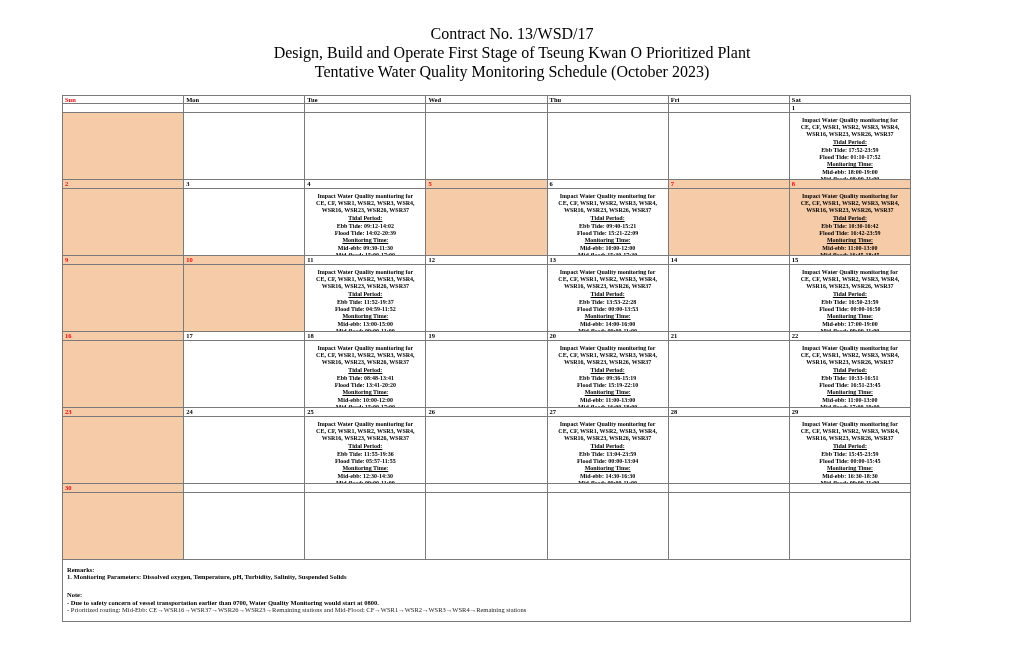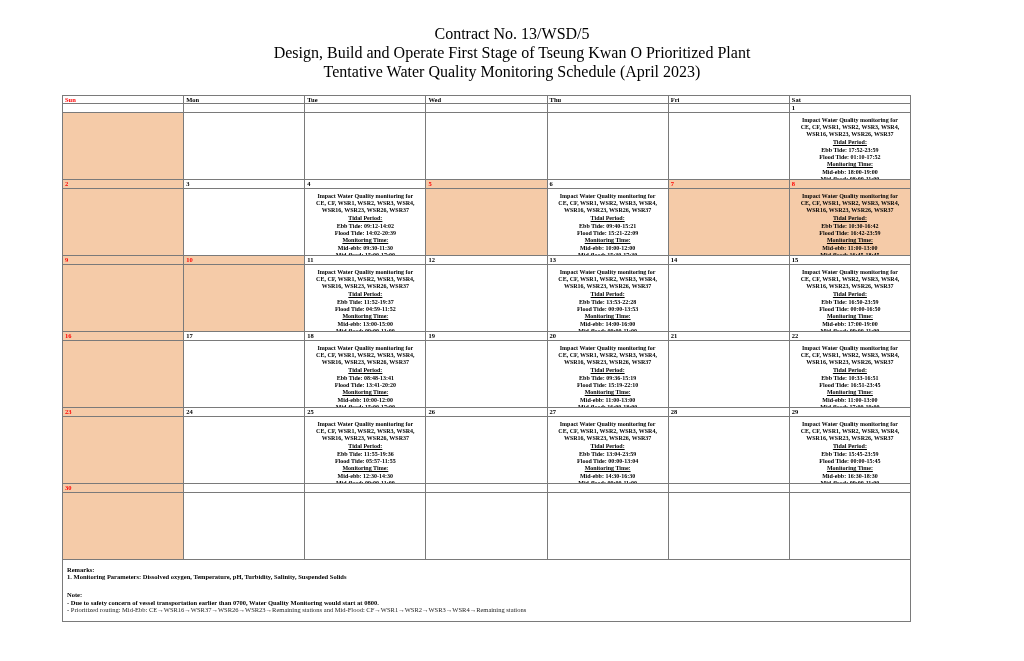--- a/index.html
+++ b/index.html
@@ -40,23 +40,23 @@
   .remarks .b{font-weight:bold;}
   .remarks .note-label{margin-top:11px;}
   .remarks .n{font-weight:normal;color:#222;}
 </style>
 </head>
 <body>
 
 <div class="page">
 
   <div class="titles">
-    <div class="title">Contract No. 13/WSD/5</div>
+    <div class="title">Contract No. 13/WSD/17</div>
     <div class="title">Design, Build and Operate First Stage of Tseung Kwan O Prioritized Plant</div>
-    <div class="title">Tentative Water Quality Monitoring Schedule (April 2023)</div>
+    <div class="title">Tentative Water Quality Monitoring Schedule (October 2023)</div>
   </div>
 
   <table class="calendar">
     <thead>
       <tr>
         <th class="red">Sun</th>
         <th>Mon</th>
         <th>Tue</th>
         <th>Wed</th>
         <th>Thu</th>

